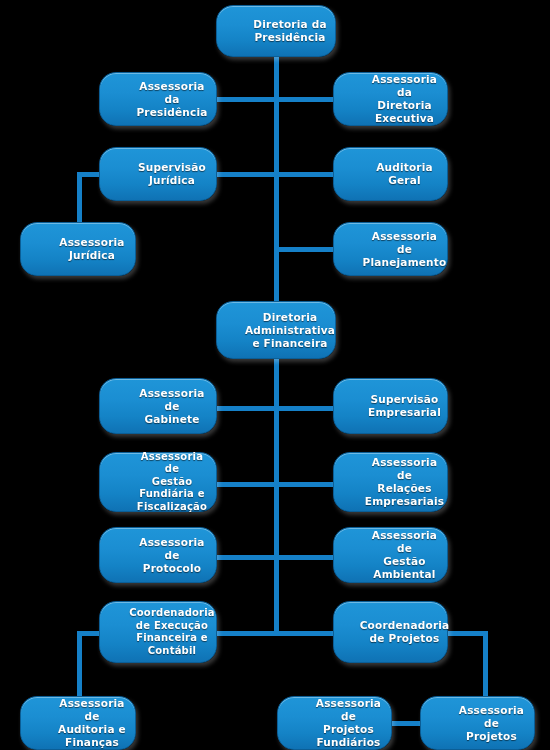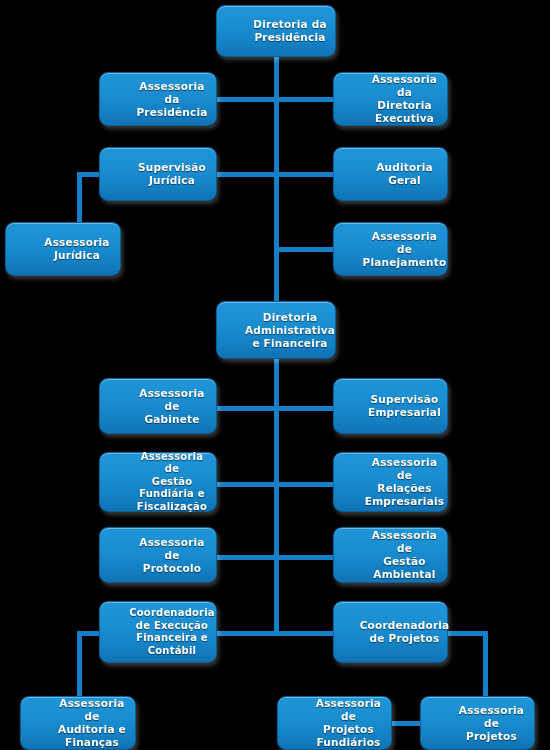--- a/index.html
+++ b/index.html
@@ -23,21 +23,21 @@
     z-index: 1;
   }
   .line.v { width: 5px; }
   .line.h { height: 5px; }
 
   
   .node {
     position: absolute;
     z-index: 3;
     box-sizing: border-box;
-    border-radius: 9px;
+    border-radius: 17px;
     border: 1px solid #0b5e96;
     background: linear-gradient(to bottom, #1f95d8 0%, #1b8ed2 38%, #1483c6 70%, #0f72b4 100%);
     box-shadow: 2px 3px 4px rgba(255,255,255,0.22),
                 inset 0 1px 0 rgba(255,255,255,0.35);
     display: flex;
     align-items: center;
     justify-content: center;
     text-align: center;
     padding-left: 28px;
   }
@@ -92,21 +92,21 @@
 Diretoria
 Executiva</span>
     </div>
     <div class="node" style="left: 99px; top: 147px; width: 118px; height: 54px;">
       <span class="label">Supervisão
 Jurídica</span>
     </div>
     <div class="node" style="left: 333px; top: 147px; width: 115px; height: 54px;">
       <span class="label">Auditoria  Geral</span>
     </div>
-    <div class="node" style="left: 5px; top: 222px; width: 116px; height: 54px;">
+    <div class="node" style="left: 20px; top: 222px; width: 116px; height: 54px;">
       <span class="label">Assessoria
 Jurídica</span>
     </div>
     <div class="node" style="left: 333px; top: 222px; width: 115px; height: 54px;">
       <span class="label">Assessoria de
 Planejamento</span>
     </div>
     <div class="node" style="left: 216px; top: 301px; width: 120px; height: 58px;">
       <span class="label">Diretoria
 Administrativa

